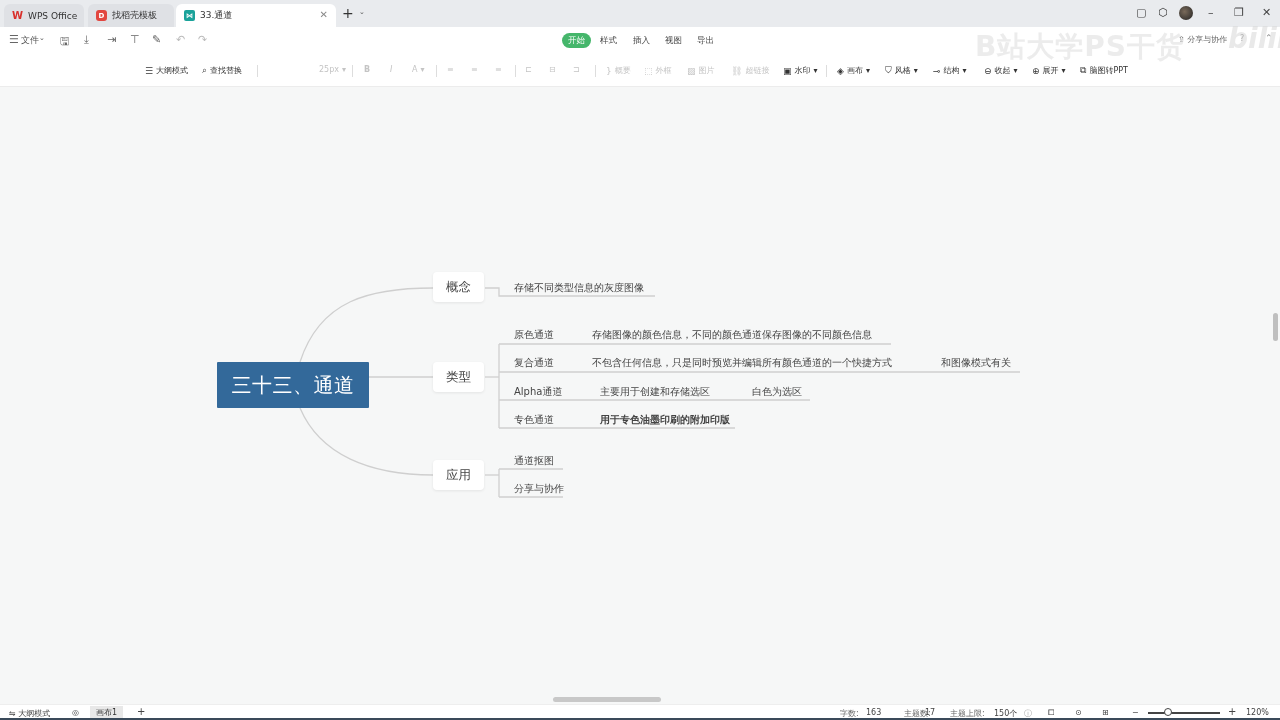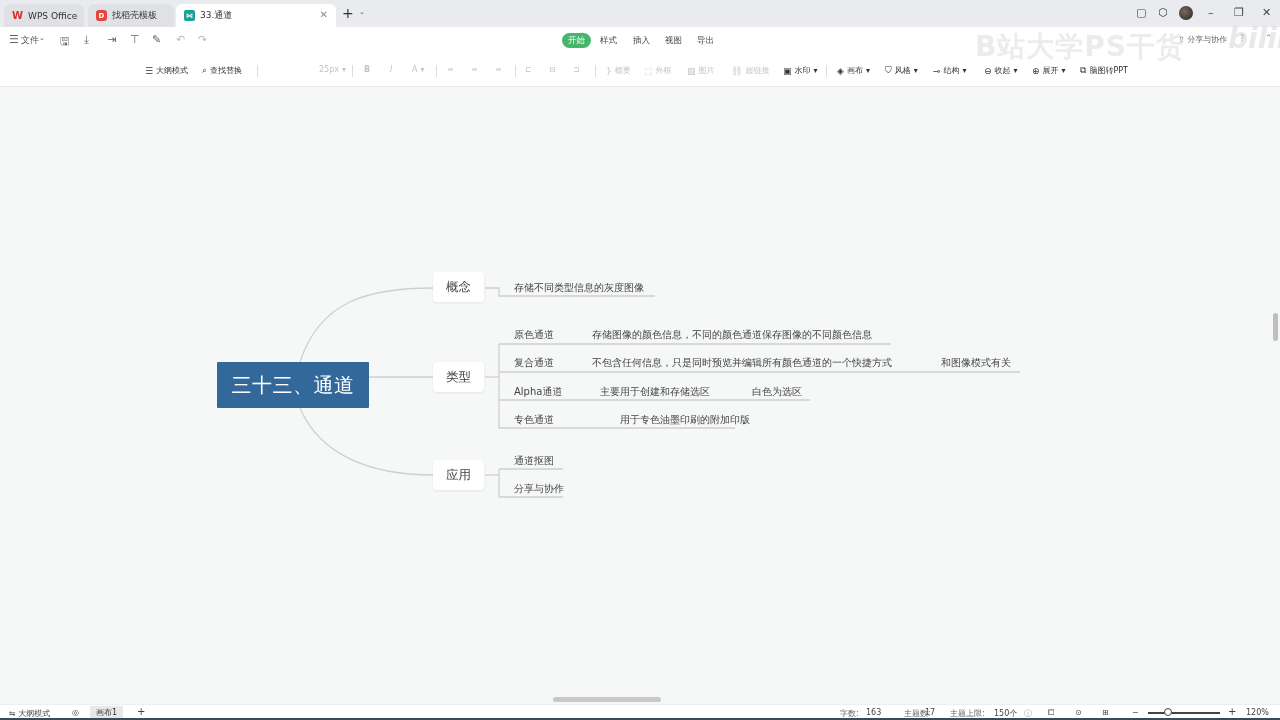--- a/index.html
+++ b/index.html
@@ -228,21 +228,21 @@
 
 <span class="leaf" style="left:514px;top:356px;">复合通道</span>
 <span class="leaf" style="left:592px;top:356px;">不包含任何信息，只是同时预览并编辑所有颜色通道的一个快捷方式</span>
 <span class="leaf" style="left:941px;top:356px;">和图像模式有关</span>
 
 <span class="leaf" style="left:514px;top:385px;">Alpha通道</span>
 <span class="leaf" style="left:600px;top:385px;">主要用于创建和存储选区</span>
 <span class="leaf" style="left:752px;top:385px;">白色为选区</span>
 
 <span class="leaf" style="left:514px;top:413px;">专色通道</span>
-<span class="leaf" style="left:620px;top:413px;">用于专色油墨印刷的附加印版</span>
+<span class="leaf" style="left:600px;top:413px;font-weight:bold;">用于专色油墨印刷的附加印版</span>
 
 <span class="leaf" style="left:514px;top:454px;">通道抠图</span>
 <span class="leaf" style="left:514px;top:482px;">分享与协作</span>
 
 <svg class="cursor" style="position:absolute;left:363px;top:251px;" width="12" height="16">
   <path d="M1,1 L1,12 L4,9 L6,14 L8,13 L6,8 L10,8 Z" fill="#fff" stroke="#222" stroke-width="1"></path>
 </svg>
 
 <div class="vscroll"></div>
 <div class="hscroll"></div>

